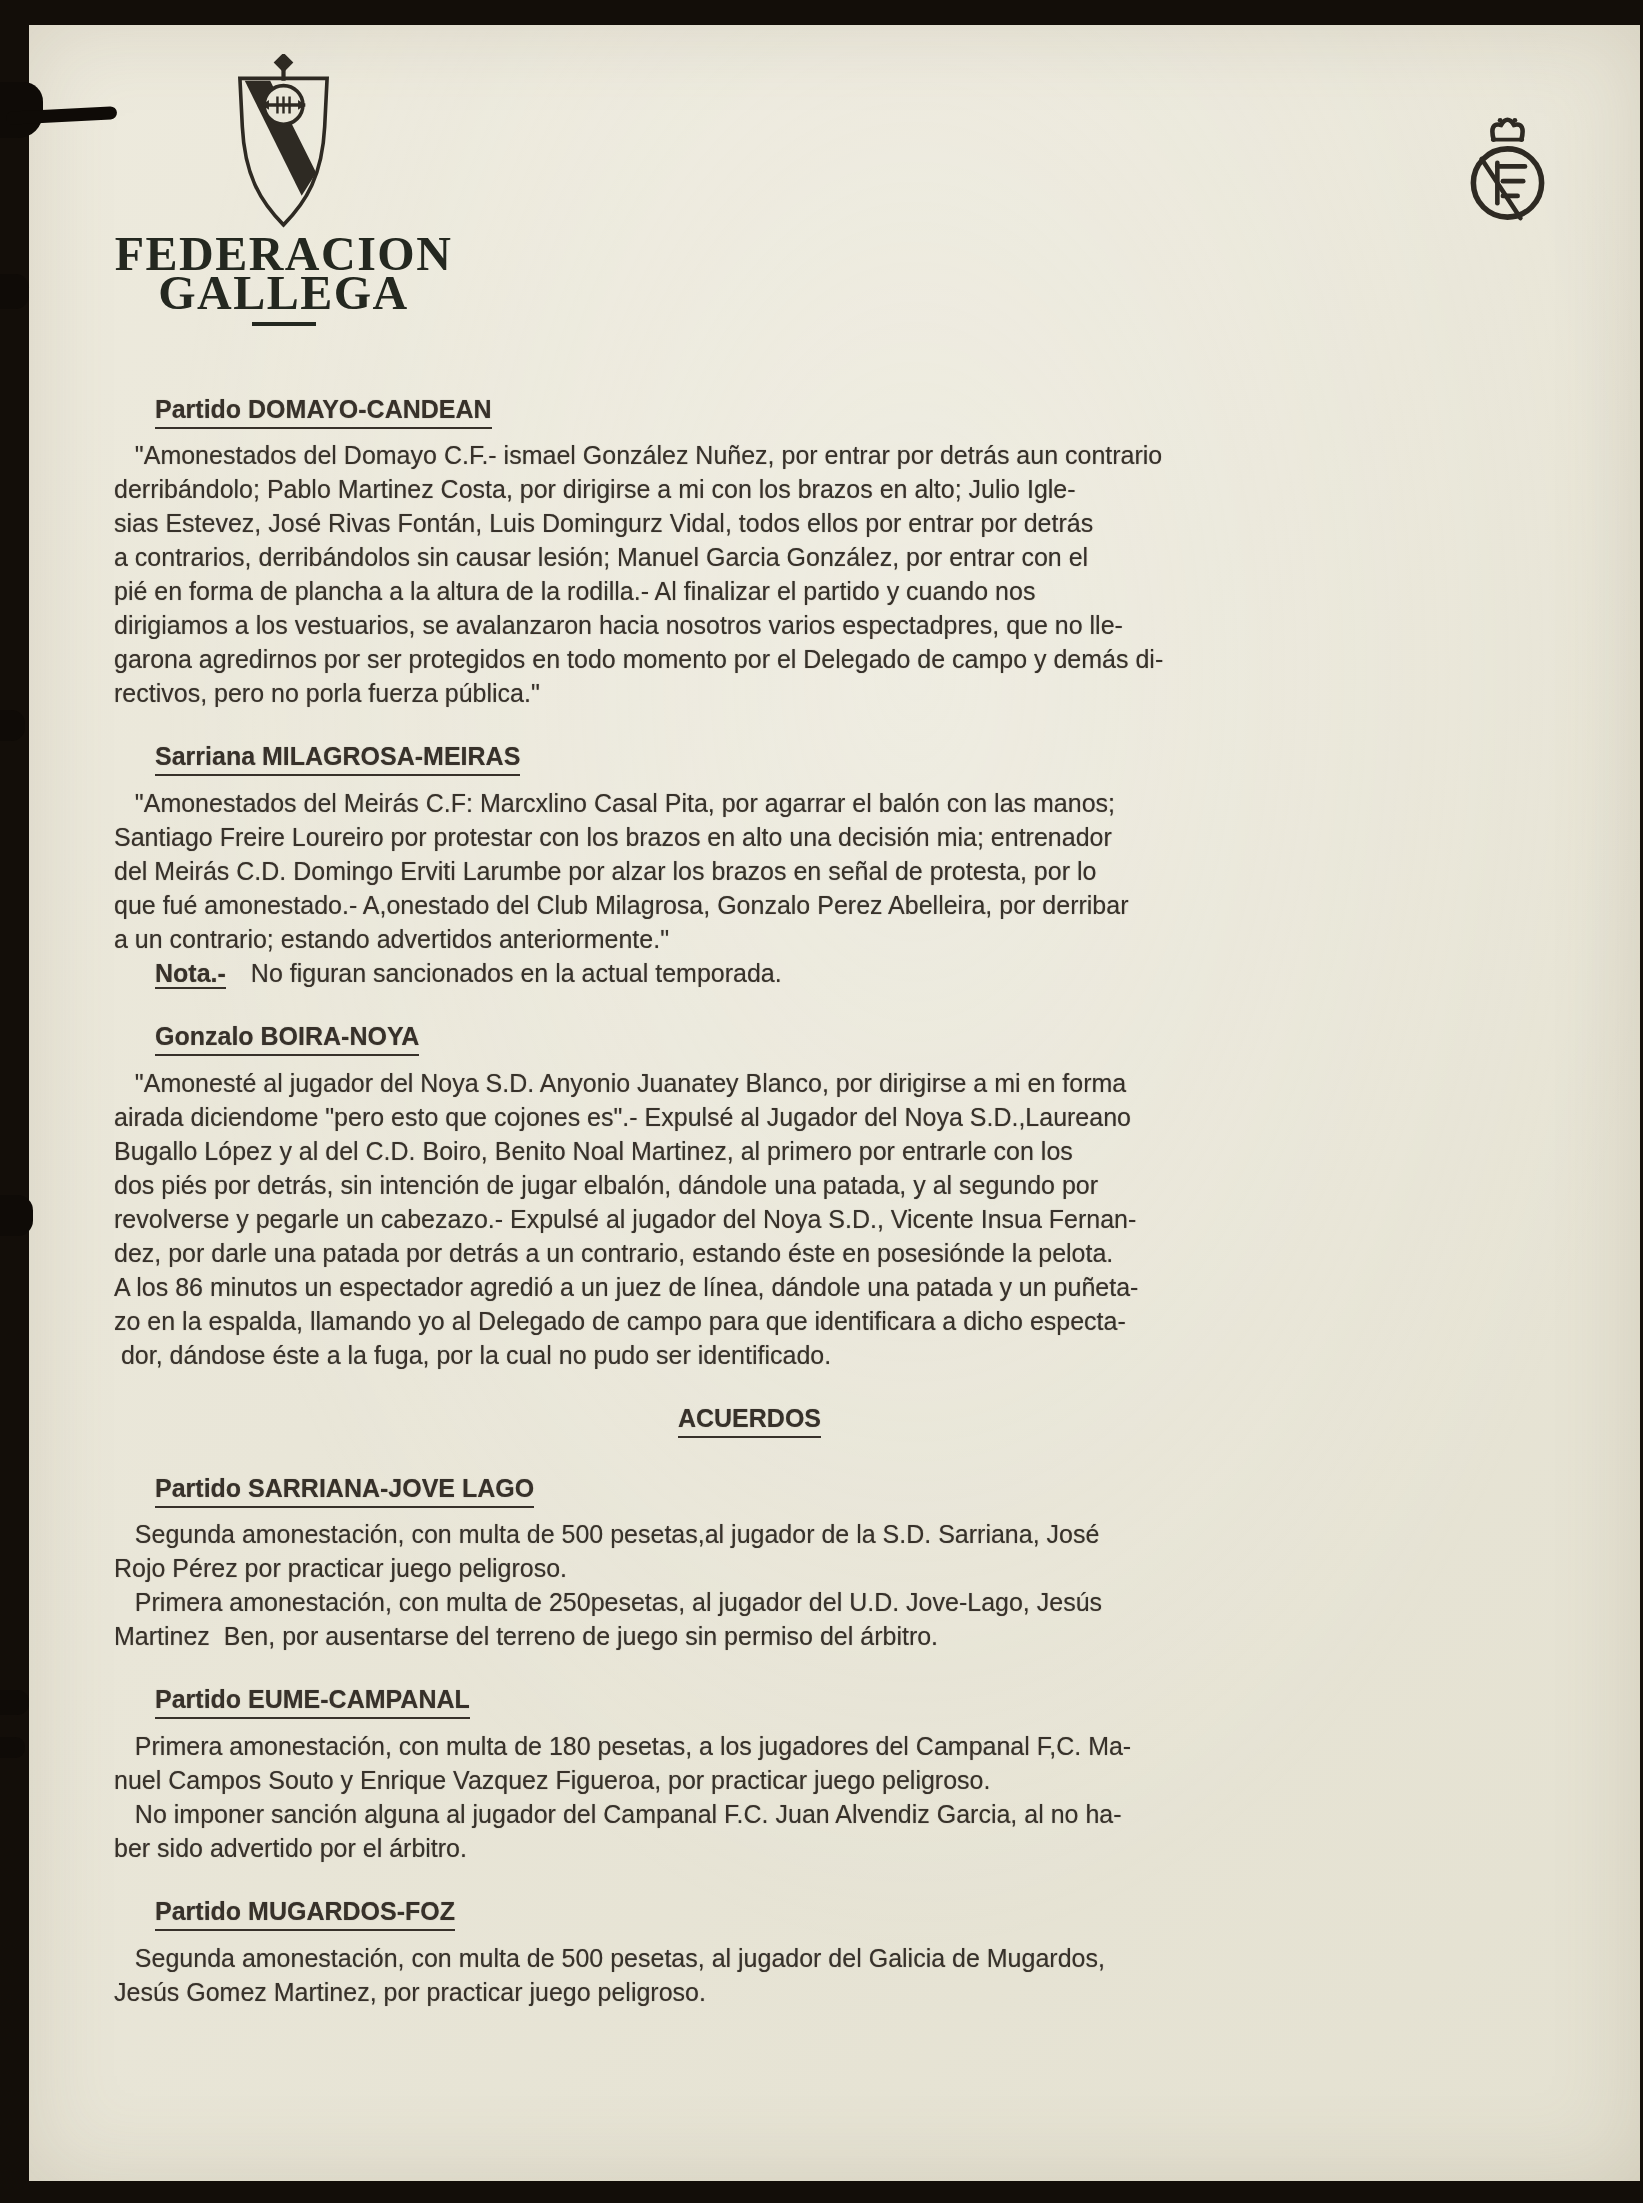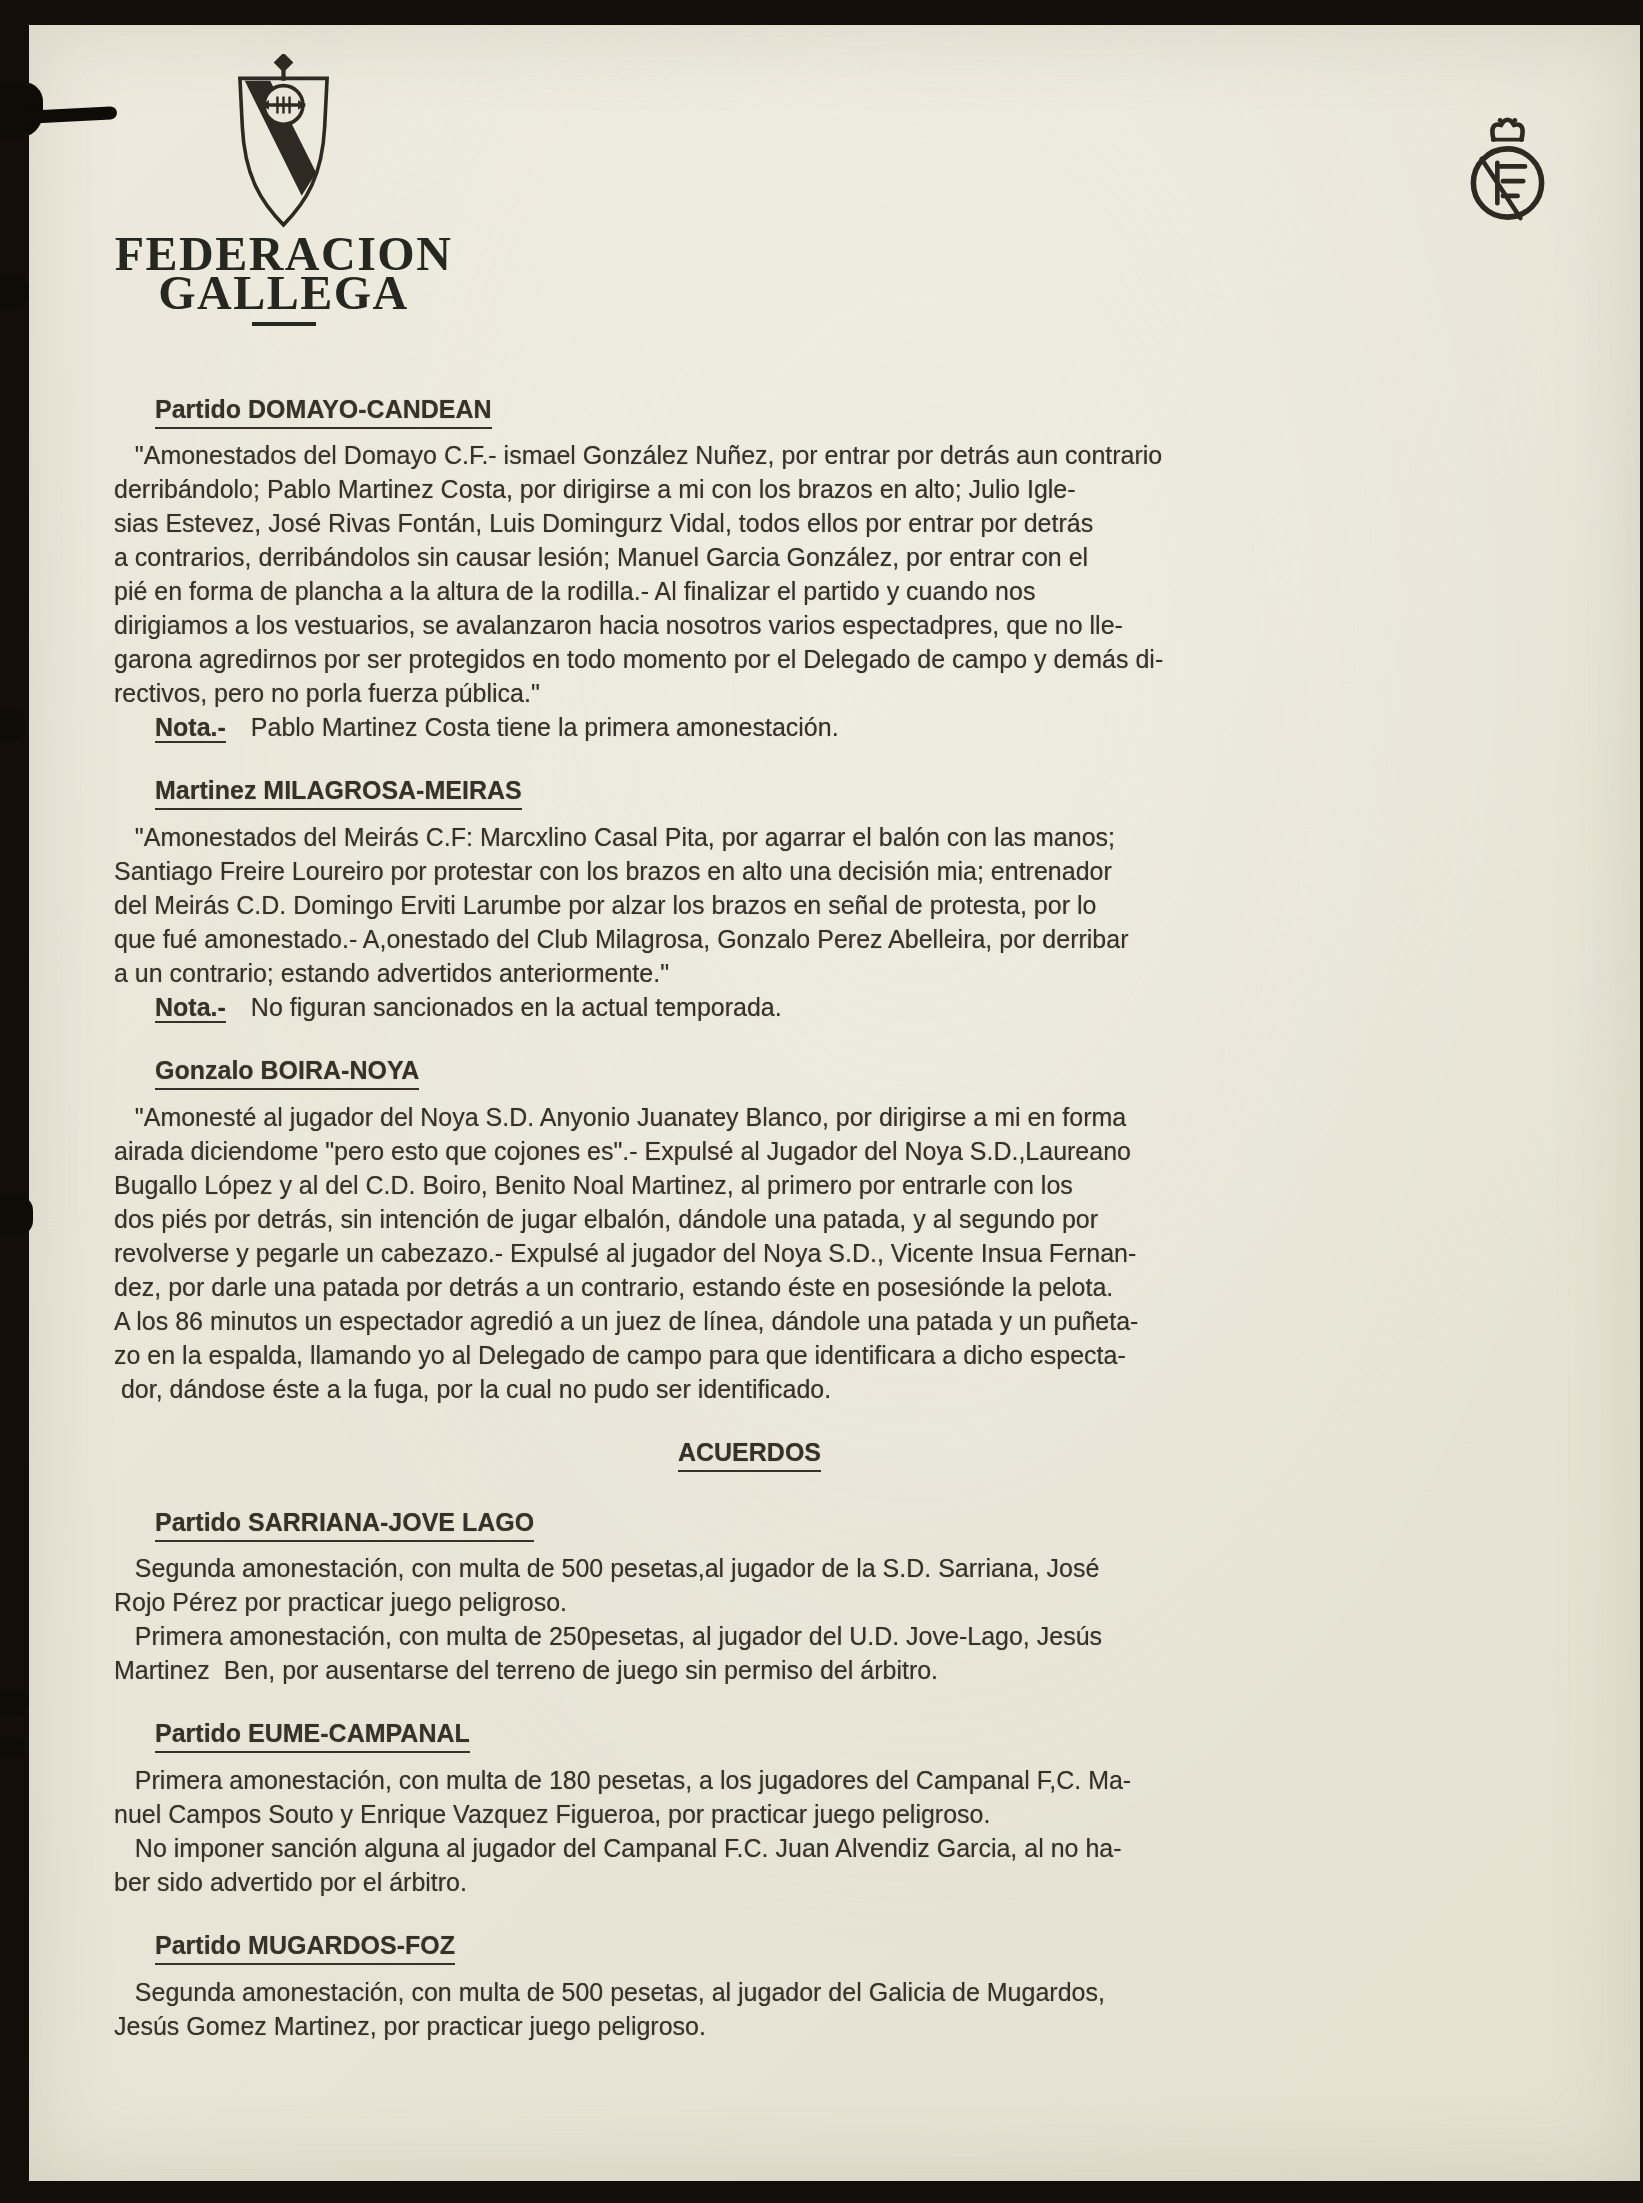--- a/index.html
+++ b/index.html
@@ -117,27 +117,24 @@
     <div class="section">
       <div class="tw match-heading">Partido DOMAYO-CANDEAN</div>
       <div class="tw body-lines">   "Amonestados del Domayo C.F.- ismael González Nuñez, por entrar por detrás aun contrario
 derribándolo; Pablo Martinez Costa, por dirigirse a mi con los brazos en alto; Julio Igle-
 sias Estevez, José Rivas Fontán, Luis Domingurz Vidal, todos ellos por entrar por detrás
 a contrarios, derribándolos sin causar lesión; Manuel Garcia González, por entrar con el
 pié en forma de plancha a la altura de la rodilla.- Al finalizar el partido y cuando nos
 dirigiamos a los vestuarios, se avalanzaron hacia nosotros varios espectadpres, que no lle-
 garona agredirnos por ser protegidos en todo momento por el Delegado de campo y demás di-
 rectivos, pero no porla fuerza pública."</div>
-      <div class="tw nota-line">
-        <span class="nota-label">Nota.-</span><span>Pablo Martinez Costa tiene la primera amonestación.</span>
-      </div>
     </div>
 
     <div class="section">
-      <div class="tw match-heading">Martinez MILAGROSA-MEIRAS</div>
+      <div class="tw match-heading">Sarriana MILAGROSA-MEIRAS</div>
       <div class="tw body-lines">   "Amonestados del Meirás C.F: Marcxlino Casal Pita, por agarrar el balón con las manos;
 Santiago Freire Loureiro por protestar con los brazos en alto una decisión mia; entrenador
 del Meirás C.D. Domingo Erviti Larumbe por alzar los brazos en señal de protesta, por lo
 que fué amonestado.- A,onestado del Club Milagrosa, Gonzalo Perez Abelleira, por derribar
 a un contrario; estando advertidos anteriormente."</div>
       <div class="tw nota-line">
         <span class="nota-label">Nota.-</span><span>No figuran sancionados en la actual temporada.</span>
       </div>
     </div>
 

